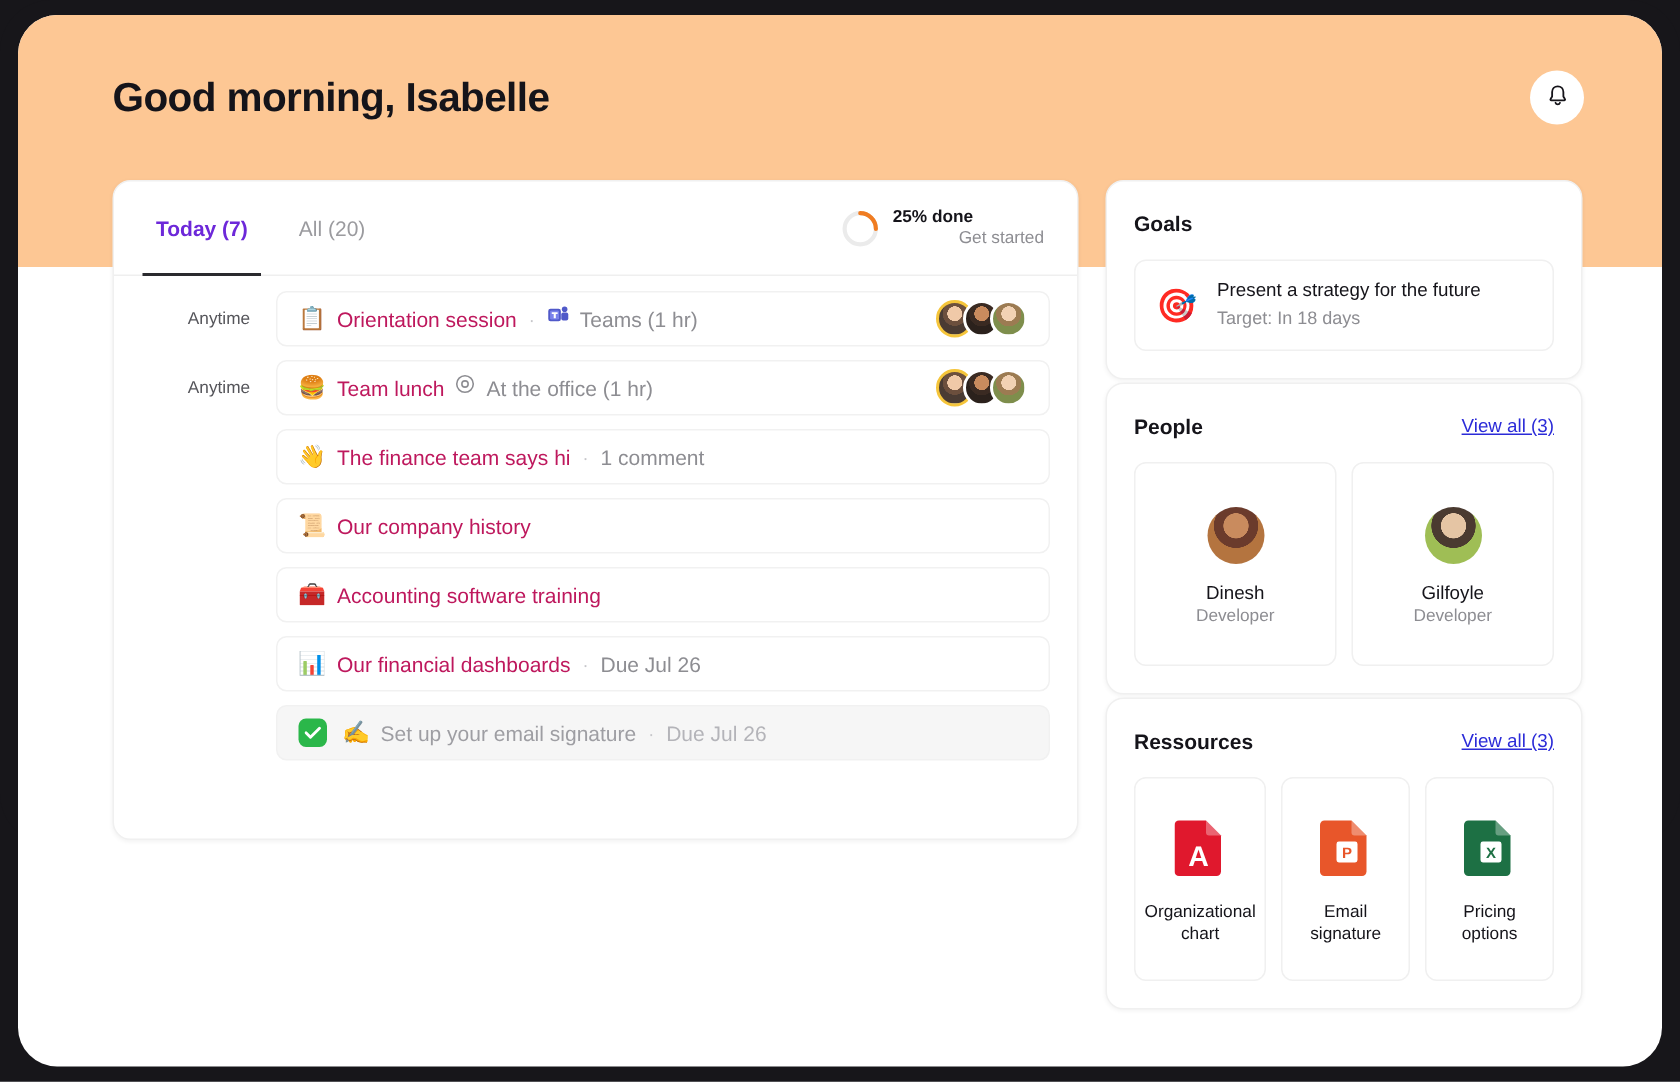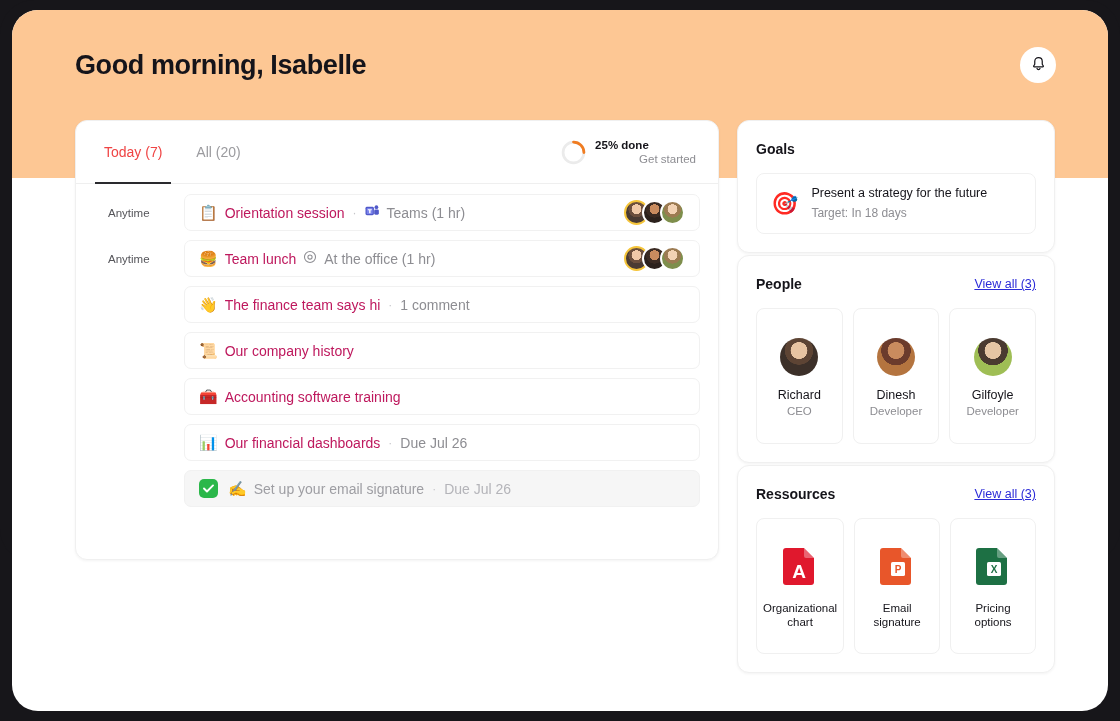--- a/index.html
+++ b/index.html
@@ -81,32 +81,32 @@
     padding: 0 22px 0 28px;
     border-bottom: 1px solid #efefef;
     position: relative;
   }
   .tabs { display: flex; gap: 34px; height: 100%; align-items: center; }
   .tab {
     font-size: 14px; color: #9b9b9f; cursor: pointer;
     height: 100%; display: flex; align-items: center;
     position: relative;
   }
-  .tab.active { color: #ef4444; font-weight: normal; }
+  .tab.active { color: #6d28d9; font-weight: bold; }
   .tab.active::after {
     content: ""; position: absolute; left: -9px; right: -9px;
     bottom: -1px; height: 2px; background: #2a2a2e;
   }
   .progress-wrap { display: flex; align-items: center; gap: 9px; }
   .ring { width: 25px; height: 25px; flex: none; }
   .progress-text { line-height: 1.25; }
   .progress-main { font-size: 11.5px; font-weight: bold; color: #15141a; }
   .progress-sub { font-size: 11.5px; color: #8d8d92; margin-left: 44px; }
 
-  .task-list { padding: 10px 18px 0 18px; }
+  .task-list { padding: 10px 18px 0 18px; text-align: center; }
   .task-line {
     display: flex; align-items: center;
     margin-bottom: 9px;
   }
   .time-label {
     width: 90px; flex: none;
     font-size: 11.5px; color: #55555a;
     padding-left: 14px;
   }
   .task-row {
@@ -324,25 +324,20 @@
             </div>
         </div>
 
         <div class="panel">
           <div class="panel-head">
             <div class="panel-title">People</div>
             <div class="view-all">View all (3)</div>
           </div>
           <div class="grid3" id="people-grid">
               <div class="tile tile-person">
-                <div class="p-av" style="background:radial-gradient(circle at 50% 33%, #e8c4a2 0 26%, #5d4434 27% 44%, #3c3029 45% 100%)"></div>
-                <div class="p-name">Richard</div>
-                <div class="p-role">CEO</div>
-              </div>
-              <div class="tile tile-person">
                 <div class="p-av" style="background:radial-gradient(circle at 50% 33%, #c98b5e 0 26%, #6b3b2c 27% 46%, #b4743f 47% 100%)"></div>
                 <div class="p-name">Dinesh</div>
                 <div class="p-role">Developer</div>
               </div>
               <div class="tile tile-person">
                 <div class="p-av" style="background:radial-gradient(circle at 50% 33%, #e5c5a4 0 26%, #4a3a30 27% 46%, #9fbe55 47% 100%)"></div>
                 <div class="p-name">Gilfoyle</div>
                 <div class="p-role">Developer</div>
               </div>
             </div>

